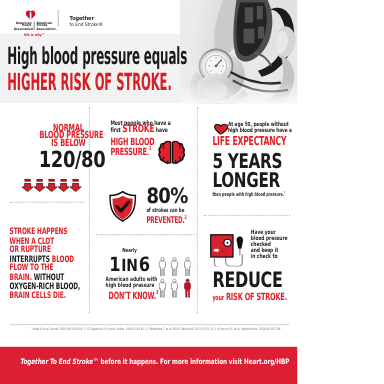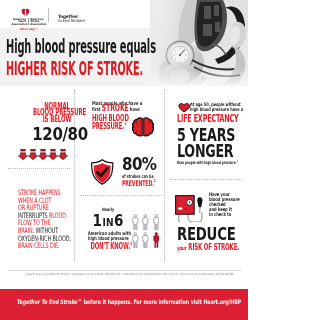--- a/index.html
+++ b/index.html
@@ -37,21 +37,21 @@
 
   
   .nbp{position:absolute;left:24px;top:15px;width:66px;text-align:center}
   .nbp .lbl{position:relative;height:21px}
   .nbp .lbl>div{position:absolute;left:0;width:66px;font-size:8.2px;line-height:8.2px;font-weight:bold;color:#e0202a;letter-spacing:-.1px;transform:scaleX(.73);transform-origin:center;white-space:nowrap}
   .nbp .val{position:absolute;left:3px;top:23.2px;width:66px;font-size:18.5px;line-height:18.5px;font-weight:bold;color:#1a1a1a;letter-spacing:-.4px;transform:scaleX(.90);transform-origin:center}
   .arrows{position:absolute;left:17.5px;top:58px;width:50.5px;display:flex;justify-content:space-between}
   .arw{width:10px;height:11.5px;position:relative}
 
   
-  .stroketxt{position:absolute;left:18px;top:102px;width:80px;font-weight:normal}
+  .stroketxt{position:absolute;left:8px;top:102px;width:80px;font-weight:bold}
   .stroketxt .ln{font-size:7.4px;line-height:7.62px;letter-spacing:-.1px;transform:scaleX(.73);transform-origin:0 0;white-space:nowrap;height:7.62px}
 
   
   .mostp{position:absolute;left:92px;top:13.5px;width:60px}
   .mostp>div{position:absolute;left:0;white-space:nowrap;transform-origin:0 0}
   .mostp .s{font-size:5.2px;line-height:5.2px;font-weight:bold;color:#231f20;letter-spacing:-.05px;transform:scaleX(.80)}
   .mostp .l2{font-size:5.2px;line-height:5.2px;font-weight:bold;color:#231f20;letter-spacing:-.05px;transform:scaleX(.80)}
   .mostp .l2 .big{font-size:8.6px;font-weight:bold;color:#e0202a;letter-spacing:-.2px}
   .mostp .r{font-size:8.2px;line-height:8.2px;font-weight:bold;color:#e0202a;letter-spacing:-.2px;transform:scaleX(.73)}
   .brain{position:absolute;left:132px;top:29.5px;width:22px;height:20px}
@@ -62,21 +62,21 @@
   .pct>div{position:absolute;left:0;white-space:nowrap;transform-origin:0 0}
   .pct .n{font-size:17.6px;line-height:17.6px;font-weight:bold;color:#1a1a1a;letter-spacing:-.6px;transform:scaleX(.95)}
   .pct .s{font-size:4.9px;line-height:4.9px;color:#231f20;font-weight:bold;transform:scaleX(.74)}
   .pct .r{font-size:7.8px;line-height:7.8px;color:#e0202a;font-weight:bold;letter-spacing:-.2px;transform:scaleX(.67)}
 
   
   .ois{position:absolute;left:83px;top:121px;width:50px;text-align:center}
   .ois>div{position:absolute;left:0;width:50px;white-space:nowrap;transform-origin:center}
   .ois .nearly{font-size:4.6px;line-height:4.6px;font-weight:bold;color:#231f20;transform:scaleX(.8)}
   .ois .num{font-size:16.4px;line-height:16.4px;font-weight:bold;color:#1a1a1a;letter-spacing:-.1px;transform:scaleX(.92)}
-  .ois .num .in{font-size:11px;letter-spacing:0px;padding:0 .6px}
+  .ois .num .in{font-size:14px;letter-spacing:0px;padding:0 .6px}
   .ois .s{font-size:5px;line-height:5px;font-weight:bold;color:#231f20;transform:scaleX(.80)}
   .ois .r{font-size:8.4px;line-height:8.4px;font-weight:bold;color:#e0202a;letter-spacing:-.2px;transform:scaleX(.70)}
   .people{position:absolute;left:132.4px;top:126.6px;width:30px}
   .prow{display:flex;gap:3.4px;margin-bottom:2.5px}
   .pfig{width:6.7px;height:16.4px;display:block}
 
   
   .le{position:absolute;left:176.5px;top:28px;width:72px}
   .le-heart{position:absolute;left:1.2px;top:-12.4px;width:12px;height:9.5px}
   .le .pre{position:absolute;left:13.4px;top:-13.5px;width:62px}

